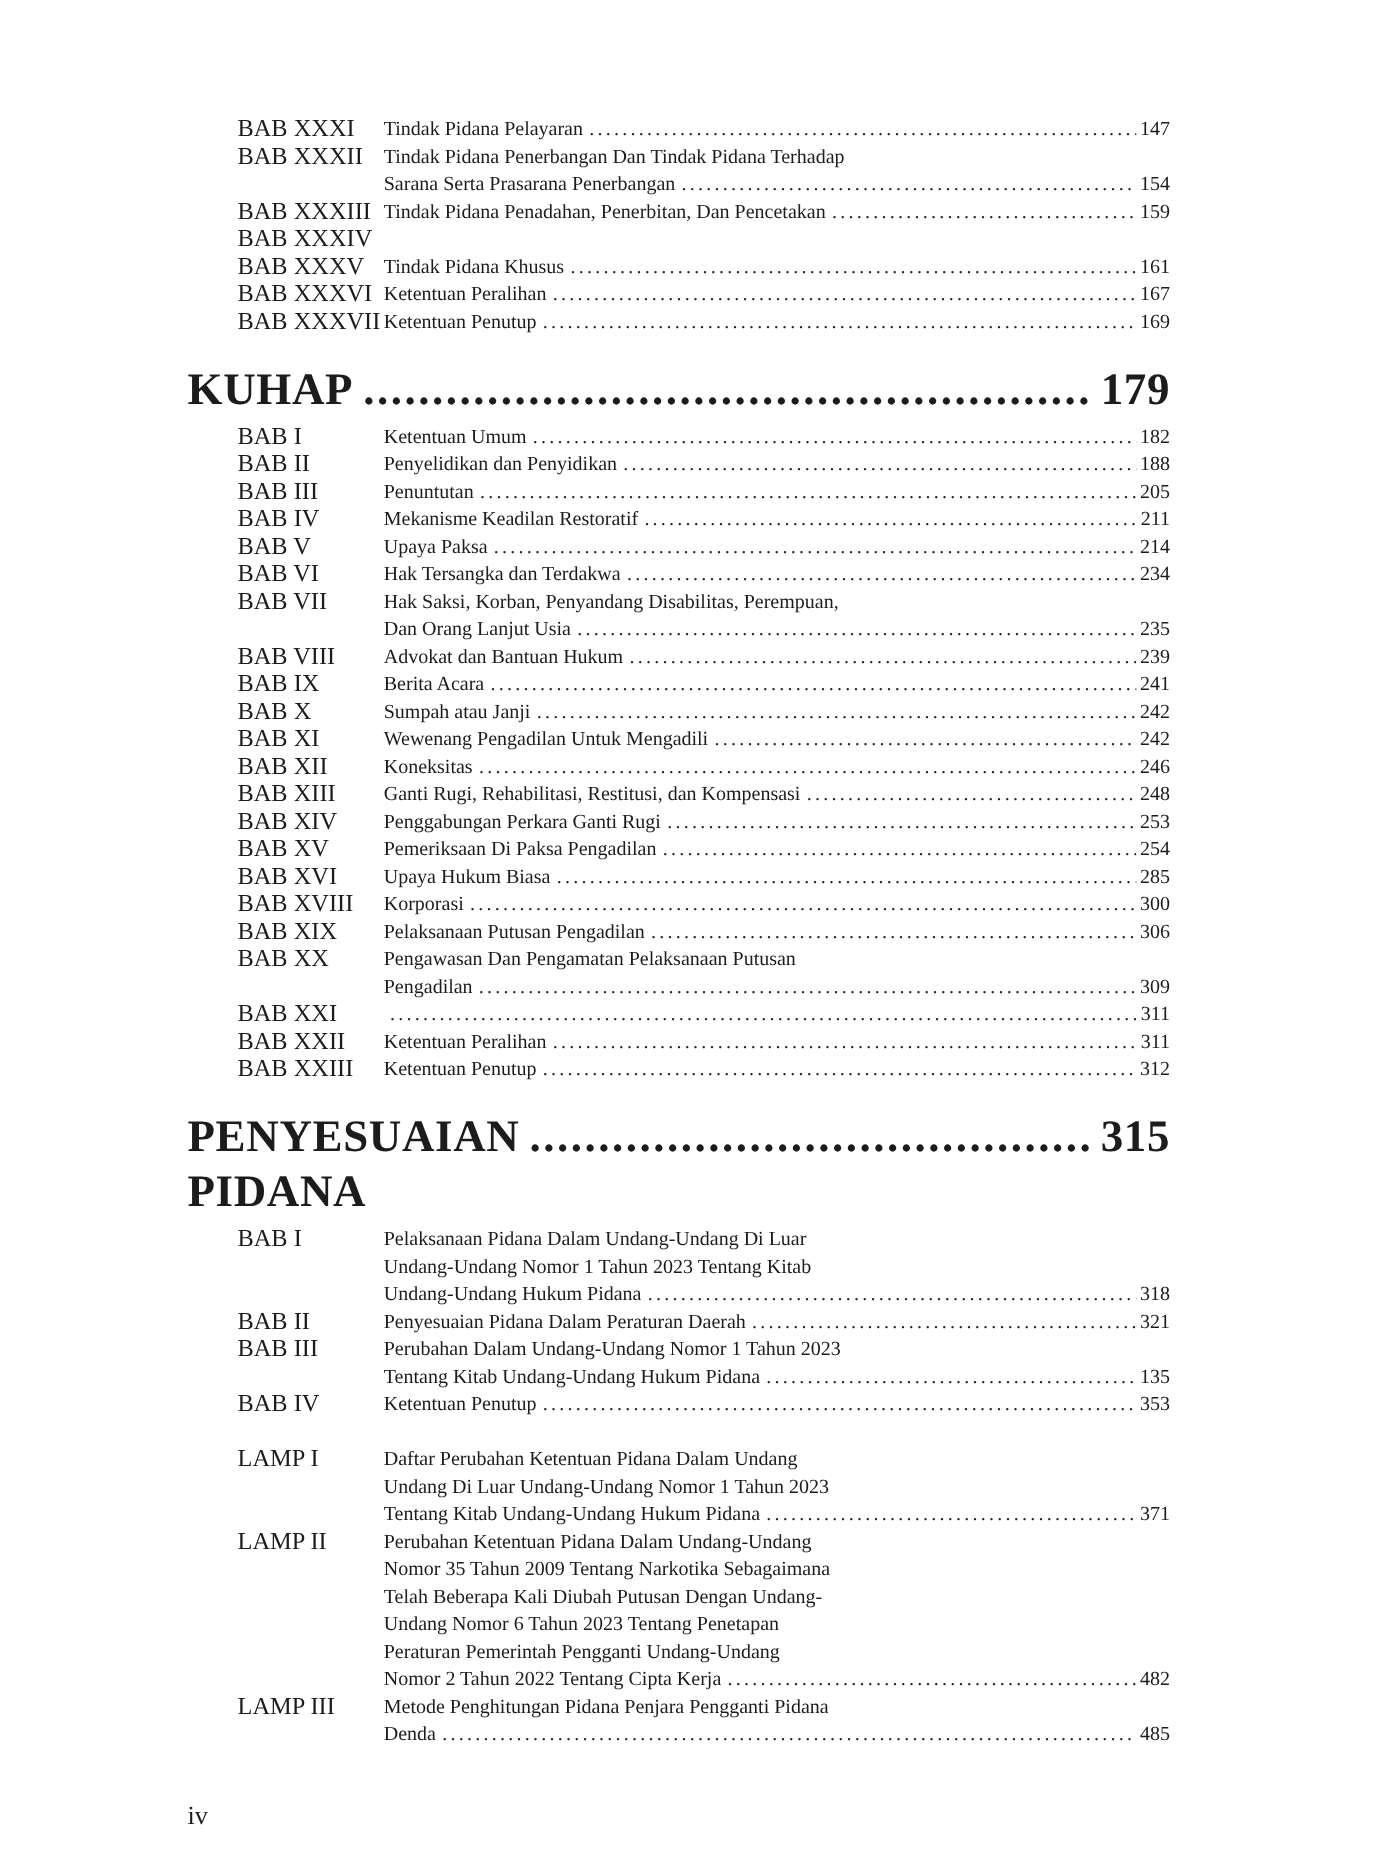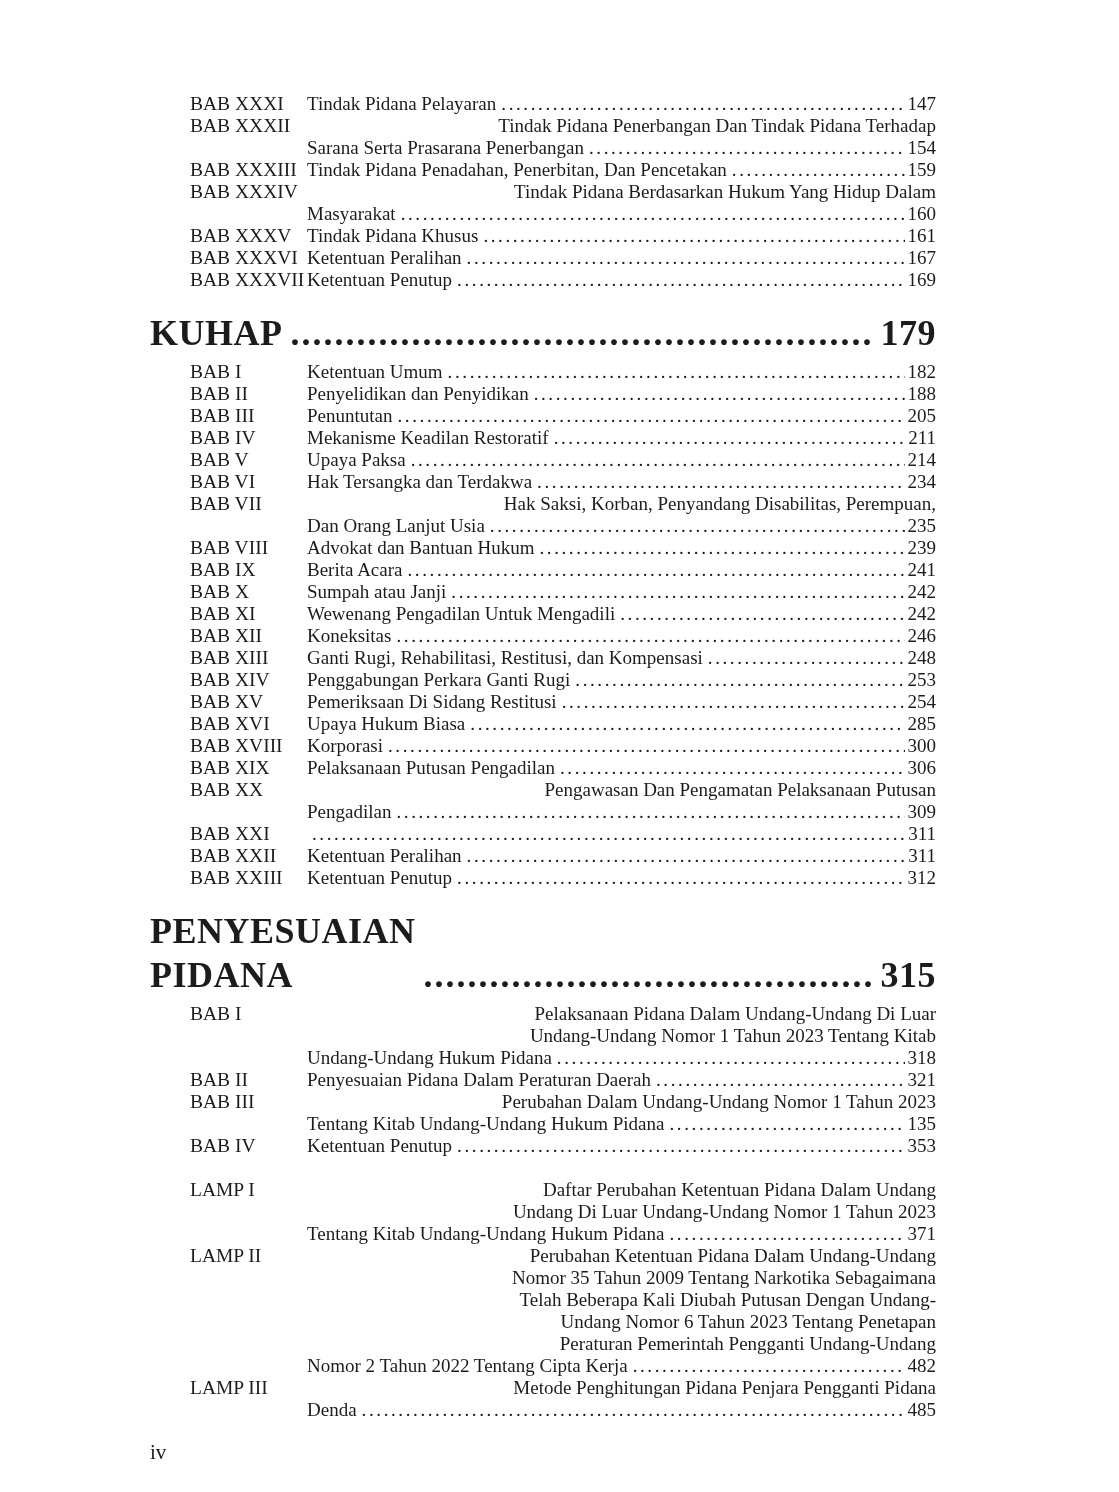--- a/index.html
+++ b/index.html
@@ -13,21 +13,21 @@
     margin-top:29px;
   }
   .toc{
     position:absolute;
     left:150px;top:64px;
     width:786px;
   }
   .toc-section{display:block;}
   .section-heading{
     display:flex;
-    align-items:flex-end;
+    align-items:flex-start;
     font-weight:bold;
     font-size:36px;
     line-height:44px;
     margin:20px 0 6px 0;
     letter-spacing:0.5px;
   }
   .entry{
     display:flex;
     margin-left:40px;
   }
@@ -37,23 +37,22 @@
     line-height:22px;
     white-space:nowrap;
   }
   .title-col{
     flex:1 1 auto;
     min-width:0;
   }
   .entry-line{
     display:flex;
     align-items:baseline;
-    font-size:19px;
+    font-size:16px;
     line-height:22px;
-    justify-content:flex-end;
   }
   .line-text{white-space:nowrap;}
   .dots{
     flex:1 1 auto;
     overflow:hidden;
     white-space:nowrap;
     margin-left:5px;
     margin-right:3px;
     min-width:12px;
   }
@@ -107,30 +106,20 @@
           <div class="title-col">
             <div class="entry-line">
               <span class="line-text">Tindak Pidana Penadahan, Penerbitan, Dan Pencetakan</span>
               <span class="dots"></span>
               <span class="page-num">159</span>
             </div>
           </div>
         </div>
         <div class="entry">
           <div class="label-col">BAB XXXIV</div>
-          <div class="title-col">
-            <div class="entry-line">
-              <span class="line-text">Tindak Pidana Berdasarkan Hukum Yang Hidup Dalam</span>
-            </div>
-            <div class="entry-line">
-              <span class="line-text">Masyarakat</span>
-              <span class="dots"></span>
-              <span class="page-num">160</span>
-            </div>
-          </div>
         </div>
         <div class="entry">
           <div class="label-col">BAB XXXV</div>
           <div class="title-col">
             <div class="entry-line">
               <span class="line-text">Tindak Pidana Khusus</span>
               <span class="dots"></span>
               <span class="page-num">161</span>
             </div>
           </div>
@@ -302,21 +291,21 @@
               <span class="line-text">Penggabungan Perkara Ganti Rugi</span>
               <span class="dots"></span>
               <span class="page-num">253</span>
             </div>
           </div>
         </div>
         <div class="entry">
           <div class="label-col">BAB XV</div>
           <div class="title-col">
             <div class="entry-line">
-              <span class="line-text">Pemeriksaan Di Sidang Restitusi</span>
+              <span class="line-text">Pemeriksaan Di Paksa Pengadilan</span>
               <span class="dots"></span>
               <span class="page-num">254</span>
             </div>
           </div>
         </div>
         <div class="entry">
           <div class="label-col">BAB XVI</div>
           <div class="title-col">
             <div class="entry-line">
               <span class="line-text">Upaya Hukum Biasa</span>

